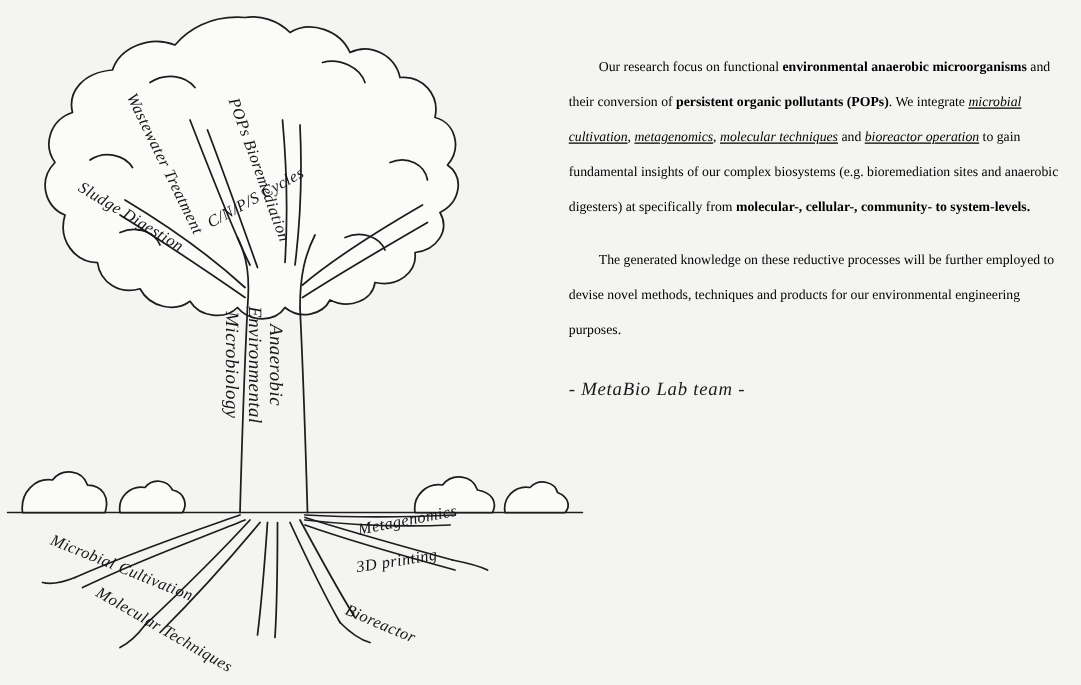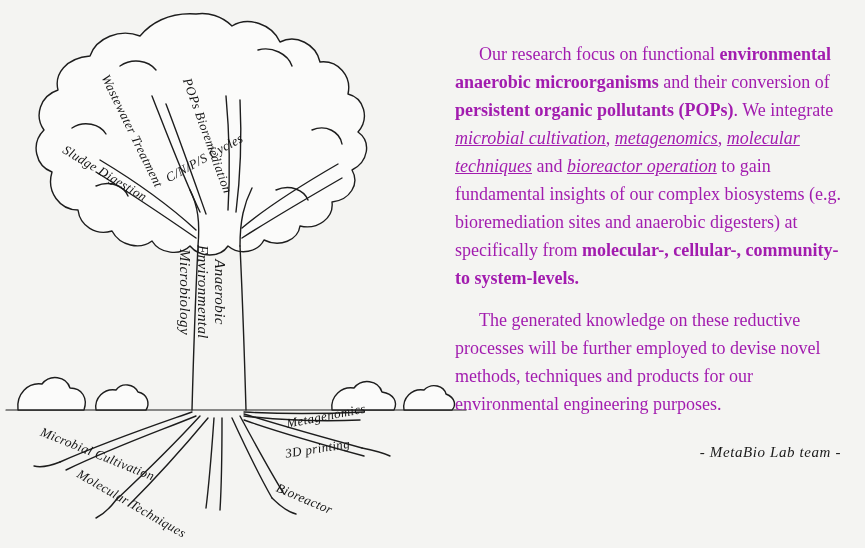--- a/index.html
+++ b/index.html
@@ -52,40 +52,39 @@
   }
   
   #text-panel {
     position: absolute;
     left: 455px;
     top: 40px;
     width: 400px;
     height: 480px;
   }
   .para {
-    font-size: 18px;
+    font-size: 11px;
     line-height: 28px;
-    color: #a21caf;
+    color: #000000;
     text-align: left;
     margin: 0 0 14px 0;
   }
   .para.first {
     text-indent: 24px;
   }
   .para.second {
     text-indent: 24px;
     margin-top: 8px;
   }
   .b { font-weight: bold; }
   .u { text-decoration: underline; font-style: italic; }
   #signature {
     margin-top: 26px;
     font-size: 15px;
     font-style: italic;
-    text-align: right;
     padding-right: 14px;
     letter-spacing: 0.6px;
   }
 </style>
 </head>
 <body>
 
 <div id="page">
 
   <div id="tree-panel">

